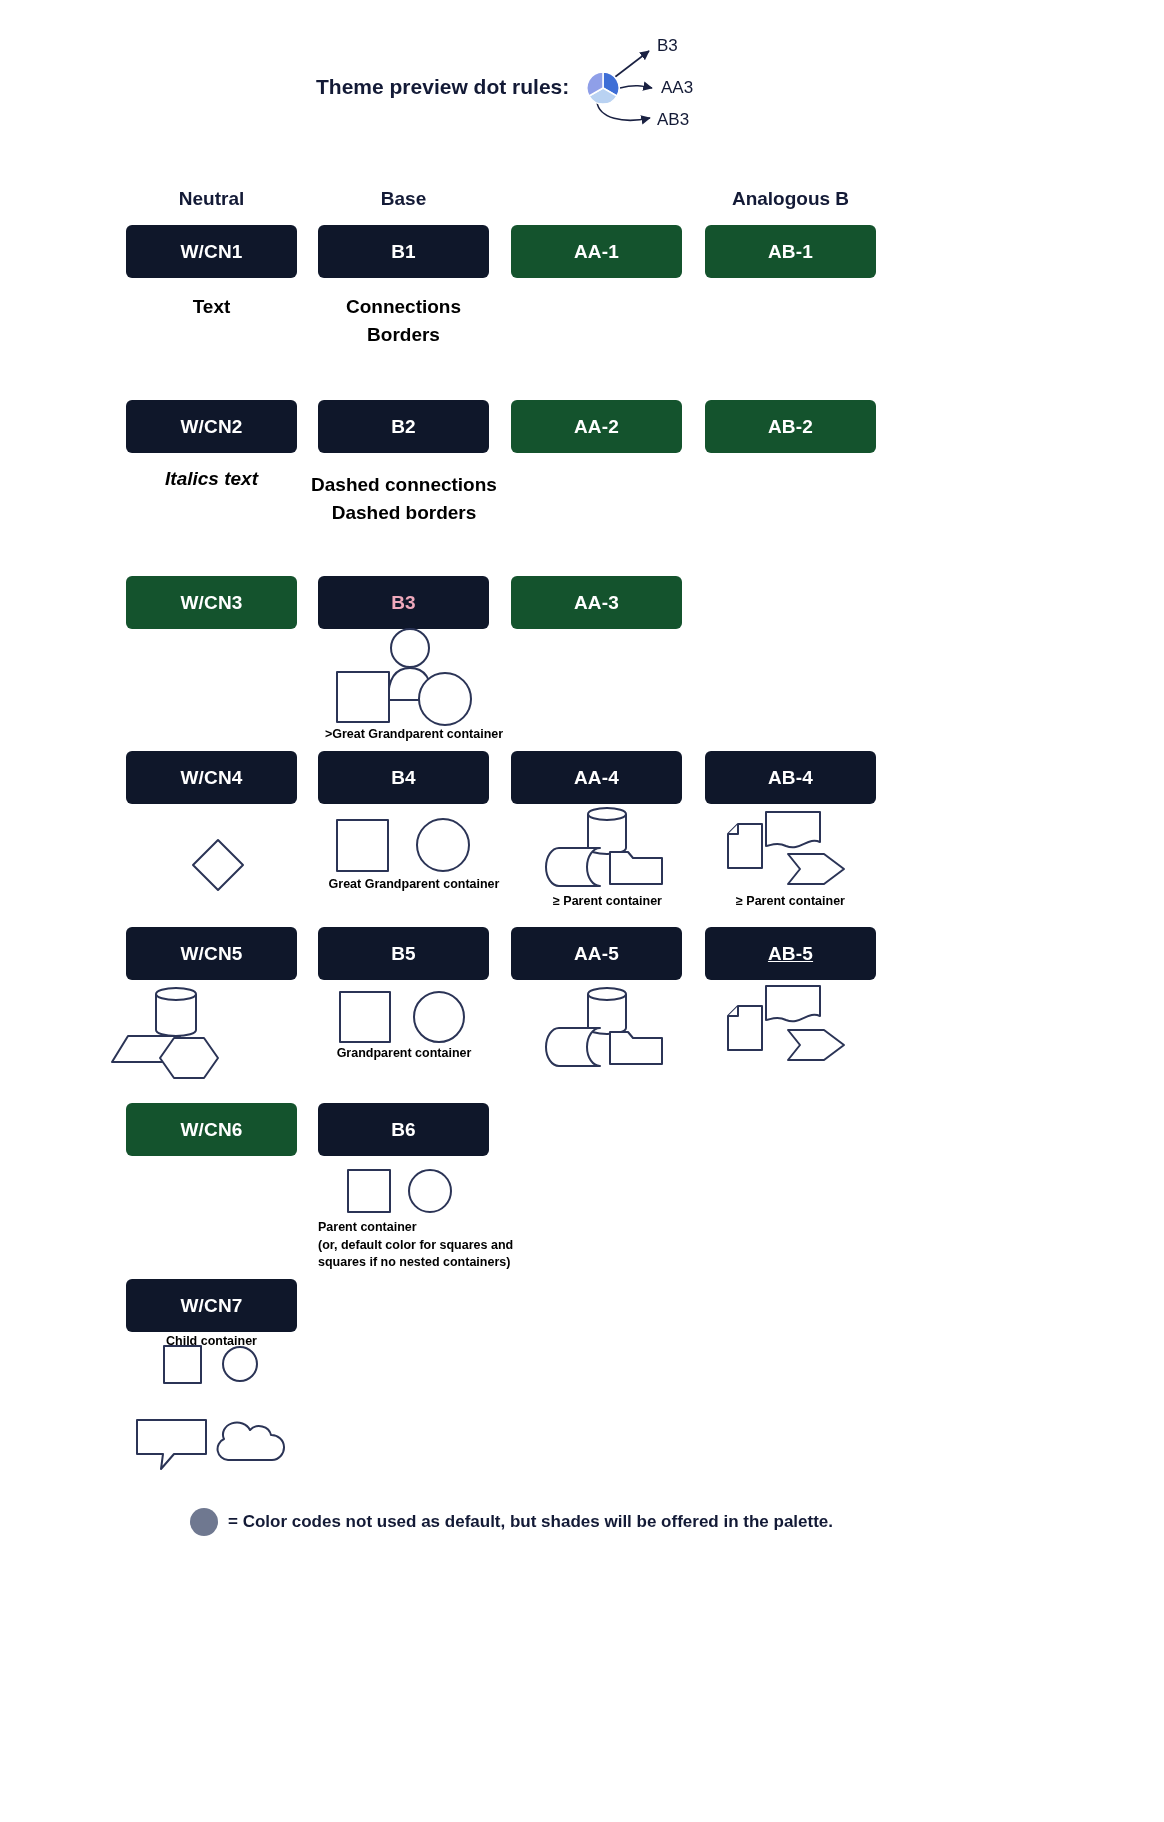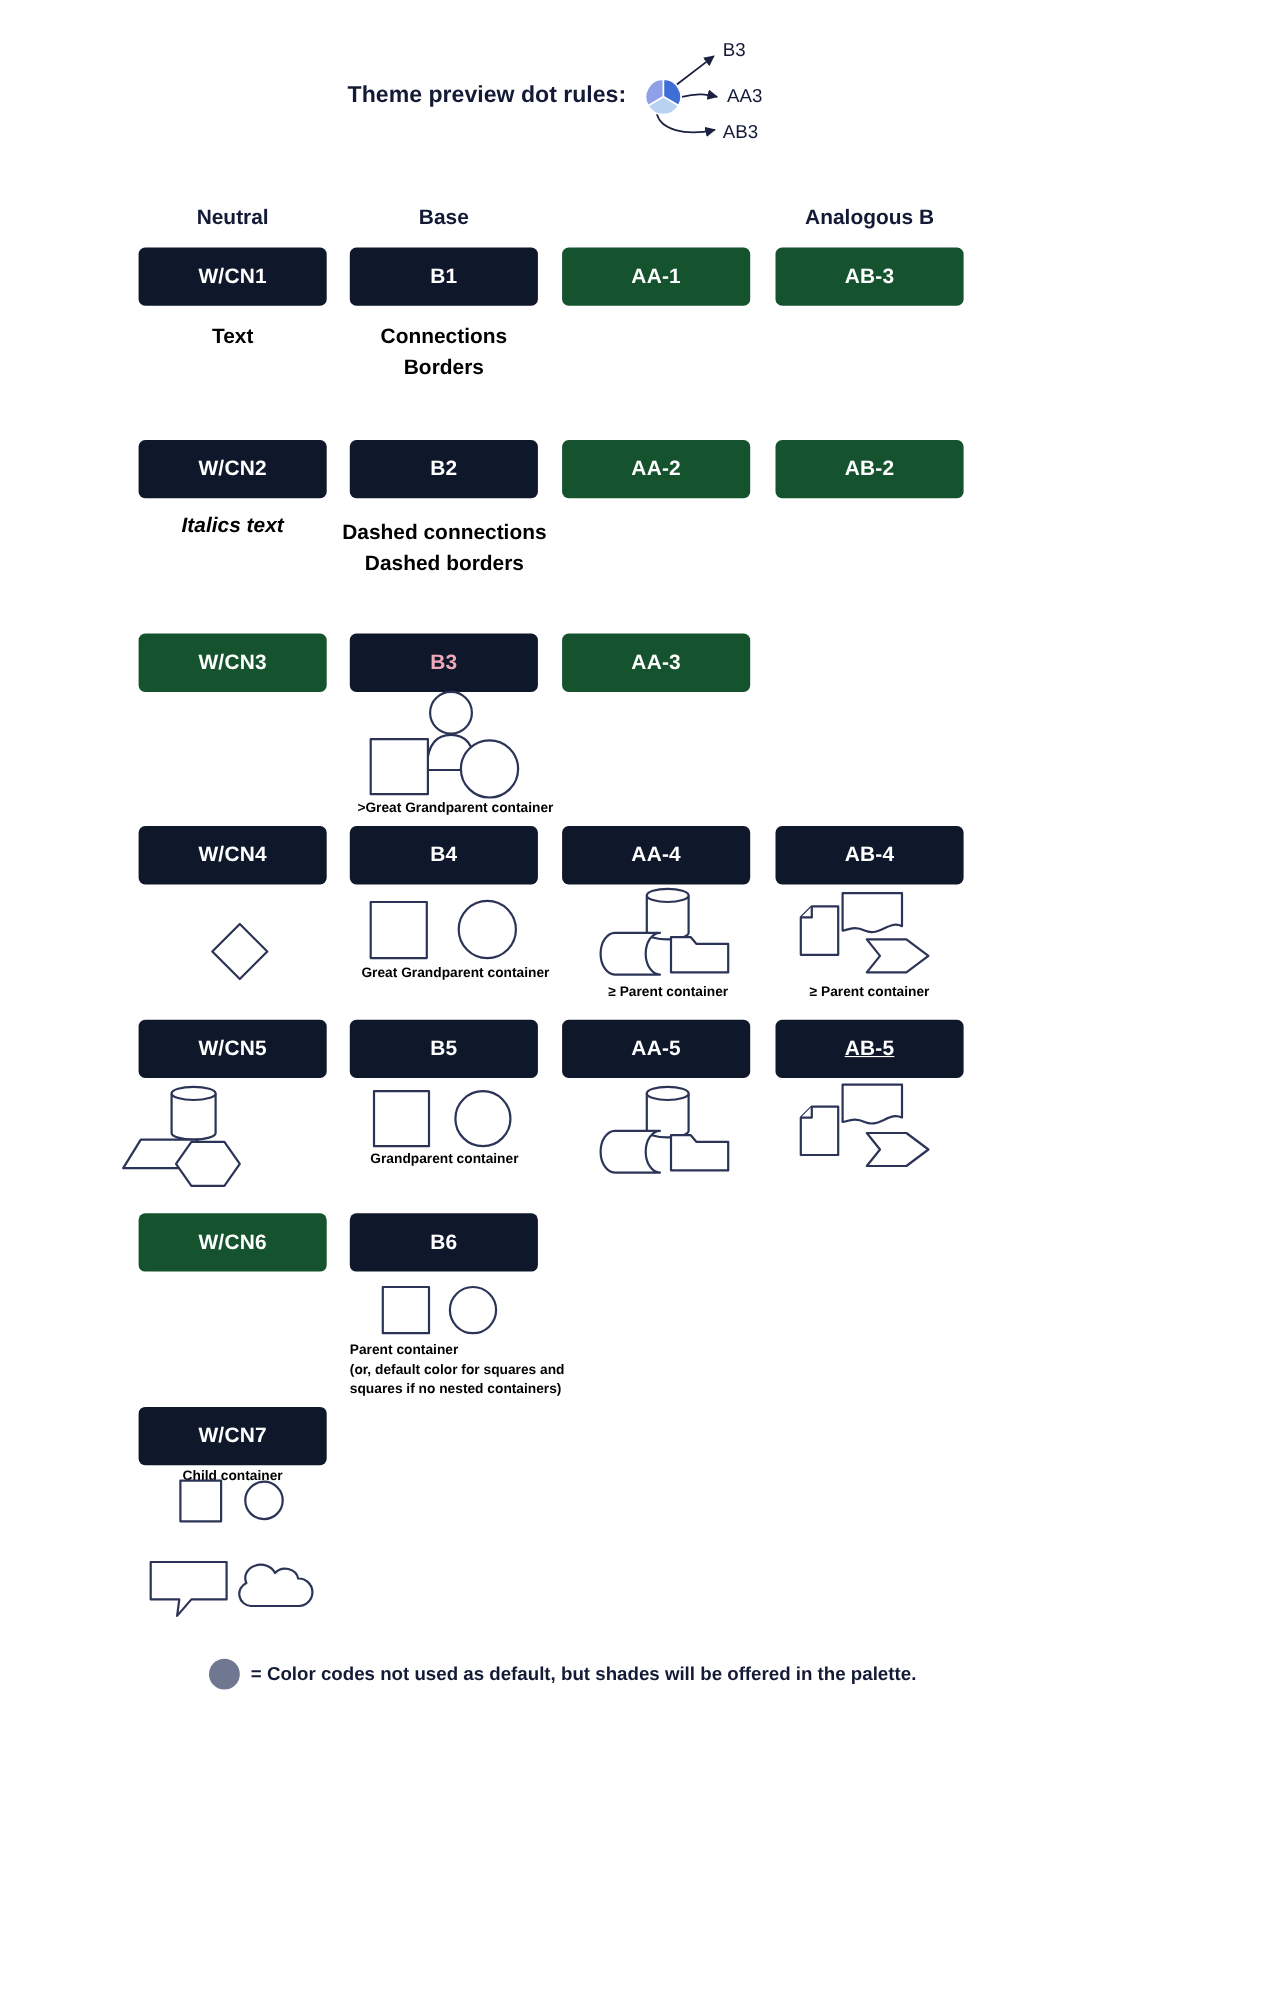--- a/index.html
+++ b/index.html
@@ -60,21 +60,21 @@
   <div class="arrow-label" style="left:657px; top:110px;">AB3</div>
 
   <div class="col-header" style="left:126px; top:188px;">Neutral</div>
   <div class="col-header" style="left:318px; top:188px;">Base</div>
   <div class="col-header" style="left:511px; top:188px;margin-top:36px;">Analogous A</div>
   <div class="col-header" style="left:705px; top:188px;">Analogous B</div>
 
   <div class="chip dark" style="left:126px; top:225px;">W/CN1</div>
   <div class="chip dark" style="left:318px; top:225px;">B1</div>
   <div class="chip slate" style="left:511px; top:225px;">AA-1</div>
-  <div class="chip slate" style="left:705px; top:225px;">AB-3</div>
+  <div class="chip slate" style="left:705px; top:225px;">AB-1</div>
   <div class="cap big center" style="left:126px; top:296px; width:171px;">Text</div>
   <div class="cap big center" style="left:318px; top:296px; width:171px;">Connections</div>
   <div class="cap big center" style="left:318px; top:324px; width:171px;">Borders</div>
 
   <div class="chip dark" style="left:126px; top:400px;">W/CN2</div>
   <div class="chip dark" style="left:318px; top:400px;">B2</div>
   <div class="chip slate" style="left:511px; top:400px;">AA-2</div>
   <div class="chip slate" style="left:705px; top:400px;">AB-2</div>
   <div class="cap big center italic" style="left:126px; top:468px; width:171px;">Italics text</div>
   <div class="cap big center" style="left:294px; top:474px; width:220px;">Dashed connections</div>

